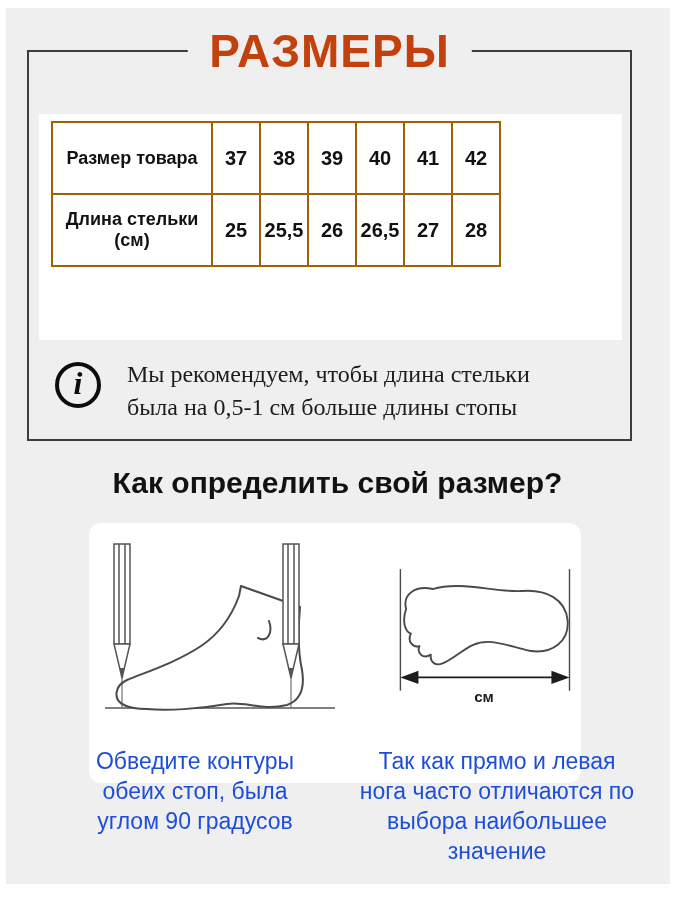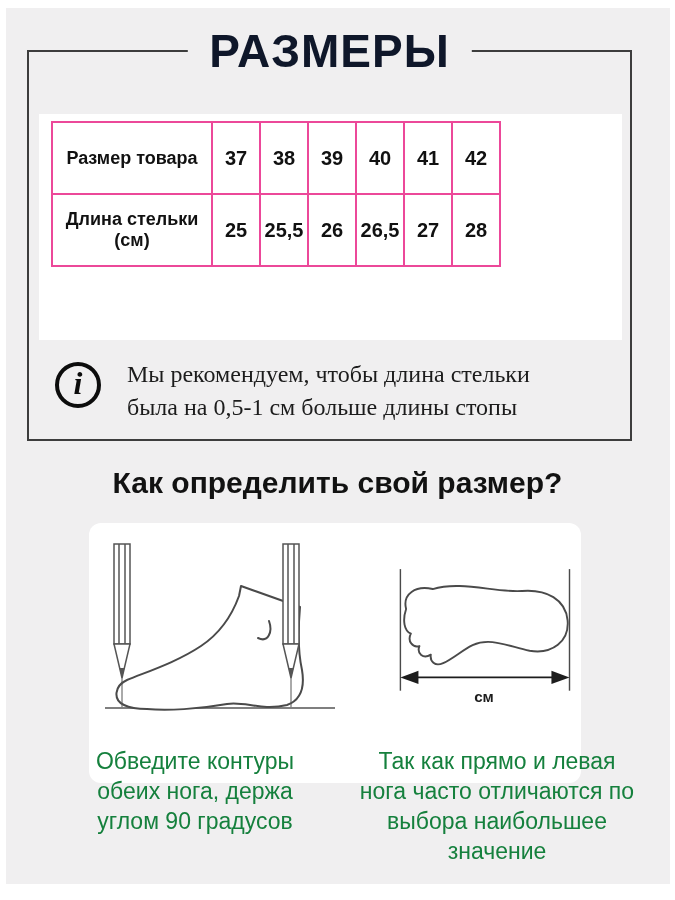--- a/index.html
+++ b/index.html
@@ -3,26 +3,26 @@
 <meta charset="utf-8">
 <style>
   * { margin:0; padding:0; box-sizing:border-box; }
   html,body { width:675px; height:900px; background:#ffffff; font-family:"Liberation Sans", sans-serif; }
   .page { position:relative; width:675px; height:900px; background:#ffffff; overflow:hidden; }
   .bg { position:absolute; left:6px; top:8px; width:664px; height:876px; background:#f0eff0; }
 
   
   .sizes-box { position:absolute; left:27px; top:50px; width:605px; height:391px; border:2px solid #3d3d3d; }
   .box-title { position:absolute; top:-30px; left:50%; transform:translateX(-50%);
-    background:#f0eff0; padding:0 22px; font-size:46px; font-weight:bold; color:#0f172a;
+    background:#f0eff0; padding:0 22px; font-size:46px; font-weight:bold; color:#c2410c;
     letter-spacing:1px; white-space:nowrap; line-height:58px; }
 
   .table-card { position:absolute; left:10px; top:62px; width:583px; height:226px; background:#ffffff; }
   table.size-table { border-collapse:collapse; margin:7px 0 0 12px; background:#ffffff; }
-  table.size-table td { border:2px solid #ec4899; height:72px; text-align:center; vertical-align:middle;
+  table.size-table td { border:2px solid #a16207; height:72px; text-align:center; vertical-align:middle;
     color:#111; font-weight:bold; }
   td.row-label { width:160px; font-size:18px; padding:0 2px; }
   td.val { width:48px; font-size:20px; }
 
   .info-row { position:absolute; left:26px; top:306px; display:flex; align-items:flex-start; }
   .info-icon { width:46px; height:46px; border:4px solid #0c0c0c; border-radius:50%;
     display:flex; align-items:center; justify-content:center; flex:0 0 auto; margin-top:4px;
     font-family:"Liberation Serif", serif; font-style:italic; font-weight:bold; font-size:32px; color:#0c0c0c;
     line-height:1; padding-bottom:4px; }
   .info-text { margin-left:26px; font-size:24px; line-height:33px; color:#1c1c1c;font-family:Liberation Serif, serif; }
@@ -31,21 +31,21 @@
   
   .subheading { position:absolute; left:0; top:466px; width:100%; text-align:center;
     font-size:30px; font-weight:bold; color:#121212; }
 
   .illus-panel { position:absolute; left:89px; top:523px; width:492px; height:260px;
     background:#ffffff; border-radius:12px; }
   .illus-left { position:absolute; left:8px; top:5px; }
   .illus-right { position:absolute; left:300px; top:5px; }
 
   .captions { position:absolute; top:746px; left:0; width:675px; display:flex; }
-  .caption { font-size:23px; line-height:30px; color:#15803d; text-align:center; }
+  .caption { font-size:23px; line-height:30px; color:#1d4ed8; text-align:center; }
   .caption span { display:block; }
   .caption-left { width:290px; margin-left:50px; }
   .caption-right { width:302px; margin-left:6px; }
 </style>
 </head>
 <body>
 
 <div class="page">
   <div class="bg"></div>
 
@@ -136,21 +136,21 @@
         <polygon points="12,152 31,145 31,159" stroke="none"></polygon>
         <polygon points="190,152 171,145 171,159" stroke="none"></polygon>
       </g>
       <text x="100" y="178" text-anchor="middle" font-family="Liberation Sans, sans-serif" font-size="16" font-weight="bold" fill="#1d1d1d">см</text>
     </svg>
   </div>
 
   <div class="captions">
     <div class="caption caption-left">
       <span>Обведите контуры</span>
-      <span>обеих нога, держа</span>
+      <span>обеих стоп, была</span>
       <span>углом 90 градусов</span>
     </div>
     <div class="caption caption-right">
       <span>Так как прямо и левая</span>
       <span>нога часто отличаются по</span>
       <span>выбора наибольшее</span>
       <span>значение</span>
     </div>
   </div>
 </div>

